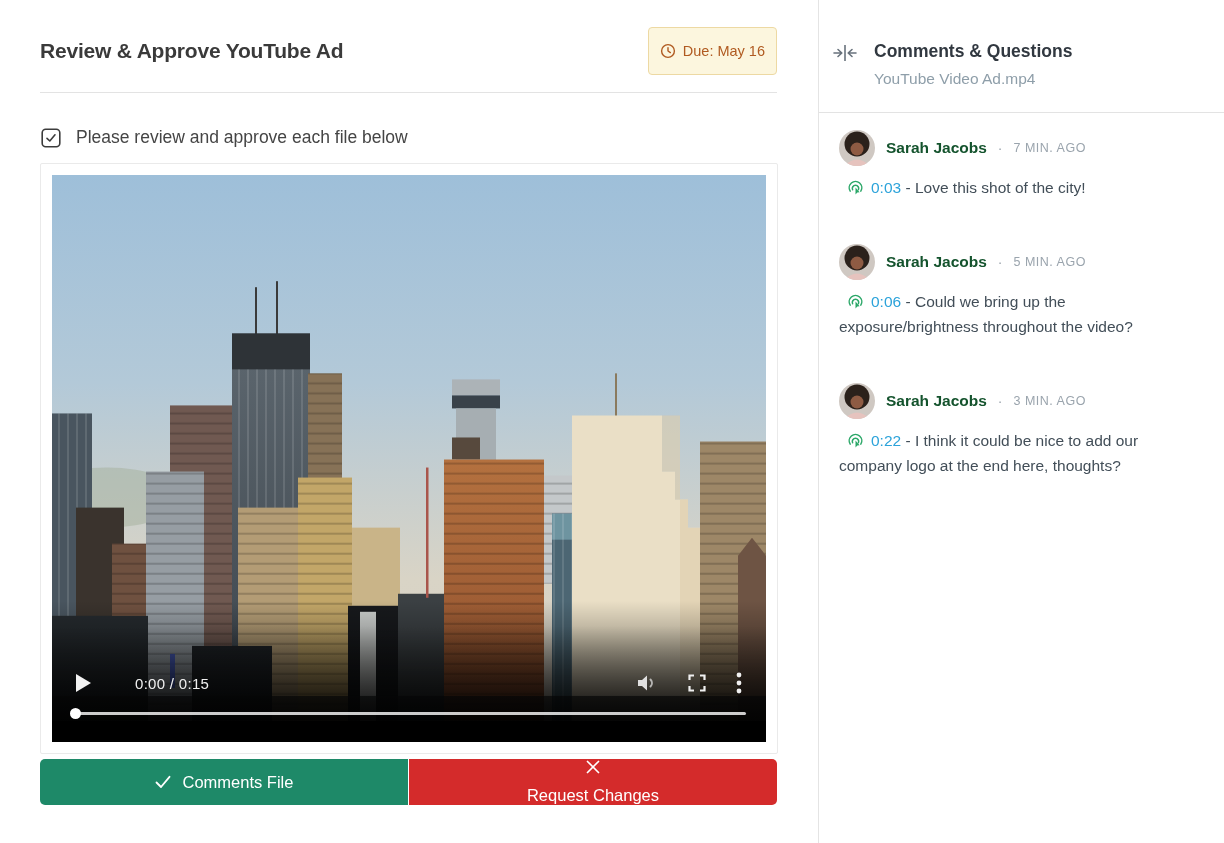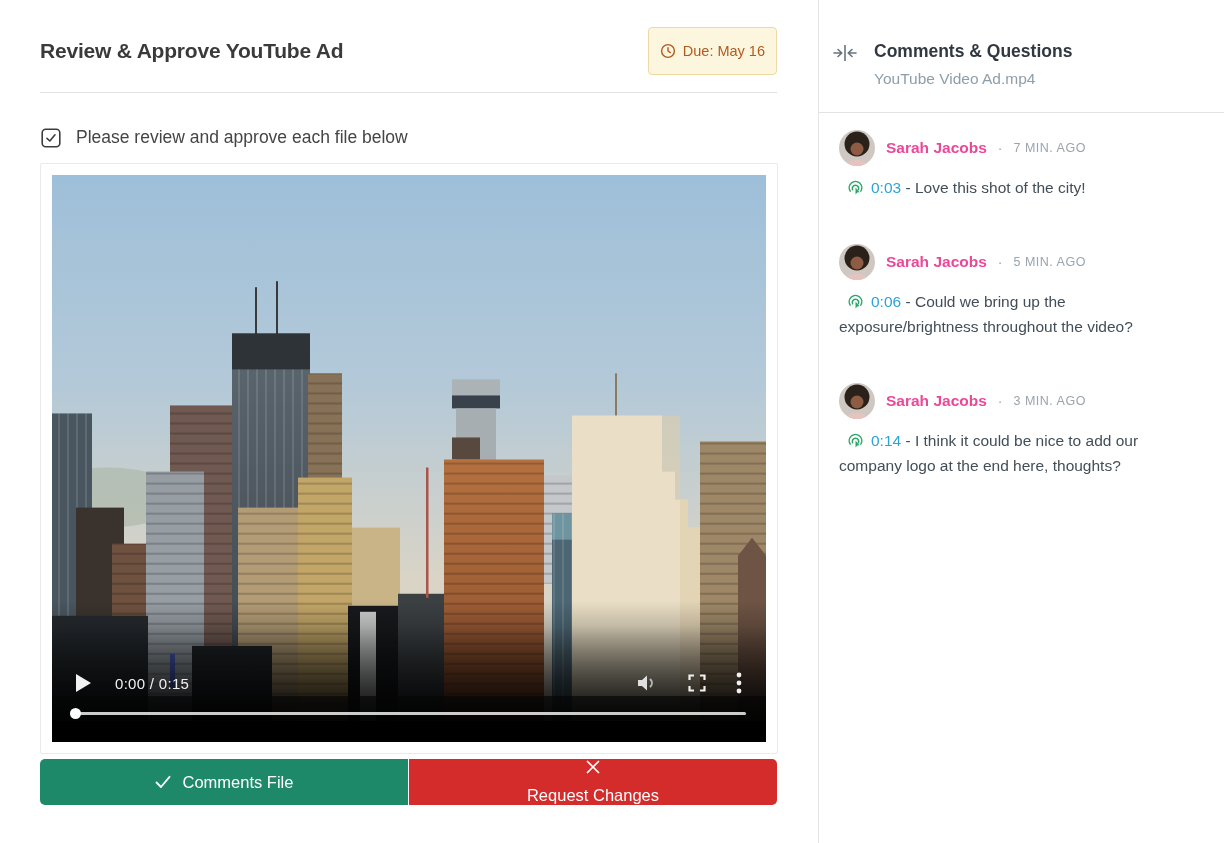--- a/index.html
+++ b/index.html
@@ -20,21 +20,21 @@
   .instruction { position:absolute; left:41px; top:127px; display:flex; align-items:center; gap:15px; }
   .instruction-label { font-size:17.5px; color:#454545; }
 
   .file-card { position:absolute; left:40px; top:163px; width:738px; height:591px;
                border:1px solid #eaeaea; border-radius:2px; padding:11px; }
   .video { position:relative; width:714px; height:567px; background:#000; overflow:hidden; }
   .cityscape { position:absolute; left:0; top:0; width:100%; height:calc(100% - 21px); display:block; }
   .vp-shade { position:absolute; left:0; right:0; bottom:21px; height:95px;
               background:linear-gradient(rgba(0,0,0,0), rgba(0,0,0,.66)); }
   .vp-controls { position:absolute; left:0; right:0; bottom:44px; height:30px;
-                 display:flex; align-items:center; padding:0 24px; }
+                 display:flex; align-items:center; padding:0 24px;gap:20px; }
   .vp-play { width:0; height:0; border-left:15px solid #f2f2f2;
              border-top:9px solid transparent; border-bottom:9px solid transparent; cursor:pointer; }
   .vp-time { margin-left:24px; font-size:15px; color:#f0f0f0; letter-spacing:.3px; }
   .vp-right { margin-left:auto; display:flex; align-items:center; gap:30px; }
   .vp-progress { position:absolute; left:20px; right:20px; bottom:27px; height:3px;
                  background:rgba(255,255,255,.8); border-radius:2px; }
   .vp-progress-dot { position:absolute; left:-2px; top:-4px; width:11px; height:11px;
                      border-radius:50%; background:#fff; }
 
   .actions { position:absolute; left:40px; top:759px; width:737px; height:46px; display:flex; }
@@ -51,21 +51,21 @@
   .side { position:absolute; left:819px; top:0; width:405px; height:843px; background:#fff; }
   .collapse-btn { position:absolute; left:14px; top:44px; width:24px; height:18px; cursor:pointer; }
   .side-title { position:absolute; left:55px; top:41px; font-size:17.5px; font-weight:700; color:#313840; }
   .side-subtitle { position:absolute; left:55px; top:70px; font-size:15.5px; color:#8e9ea9; }
   .side-rule { position:absolute; left:0; top:112px; width:405px; height:1px; background:#e3e3e3; }
 
   .comments { position:absolute; left:20px; top:130px; width:361px; }
   .comment { margin-bottom:44px; }
   .comment-head { display:flex; align-items:center; gap:11px; height:36px; }
   .avatar { width:36px; height:36px; border-radius:50%; overflow:hidden; flex:0 0 36px; }
-  .comment-author { font-size:15.5px; font-weight:700; color:#ec4899; }
+  .comment-author { font-size:15.5px; font-weight:700; color:#14532d; }
   .comment-sep { color:#9aa4ad; font-size:14px; }
   .comment-ago { font-size:12.5px; color:#9aa4ad; letter-spacing:.5px; }
   .comment-body { margin-top:9px; font-size:15.5px; line-height:25px; color:#424e58; text-indent:8px; }
   .comment-body .tap { display:inline-block; vertical-align:-3px; margin-right:7px; }
   .ts-link { color:#2ca3da; cursor:pointer; }
 </style>
 </head>
 <body>
 
 <div class="main">
@@ -305,19 +305,19 @@
         </div>
         <span class="comment-author">Sarah Jacobs</span>
         <span class="comment-sep">·</span>
         <span class="comment-ago">3 MIN. AGO</span>
       </div>
       <div class="comment-body">
         <svg class="tap" width="17" height="17" viewBox="0 0 17 17">
           <path d="M3.2 12.2 A6.3 6.3 0 1 1 13.8 12.2" fill="none" stroke="#2ba768" stroke-width="1.5" stroke-linecap="round"></path>
           <path d="M5.6 10.8 A3.2 3.2 0 1 1 11.4 10.8" fill="none" stroke="#2ba768" stroke-width="1.5" stroke-linecap="round"></path>
           <path d="M8.5 8.5 L8.5 15.5 L10.3 13.4 L12.6 13.2 Z" fill="#2ba768"></path>
-        </svg><span class="ts-link">0:14</span>
+        </svg><span class="ts-link">0:22</span>
         <span>- I think it could be nice to add our company logo at the end here, thoughts?</span>
       </div>
     </div>
 
   </div>
 </div>
 
 </body></html>

